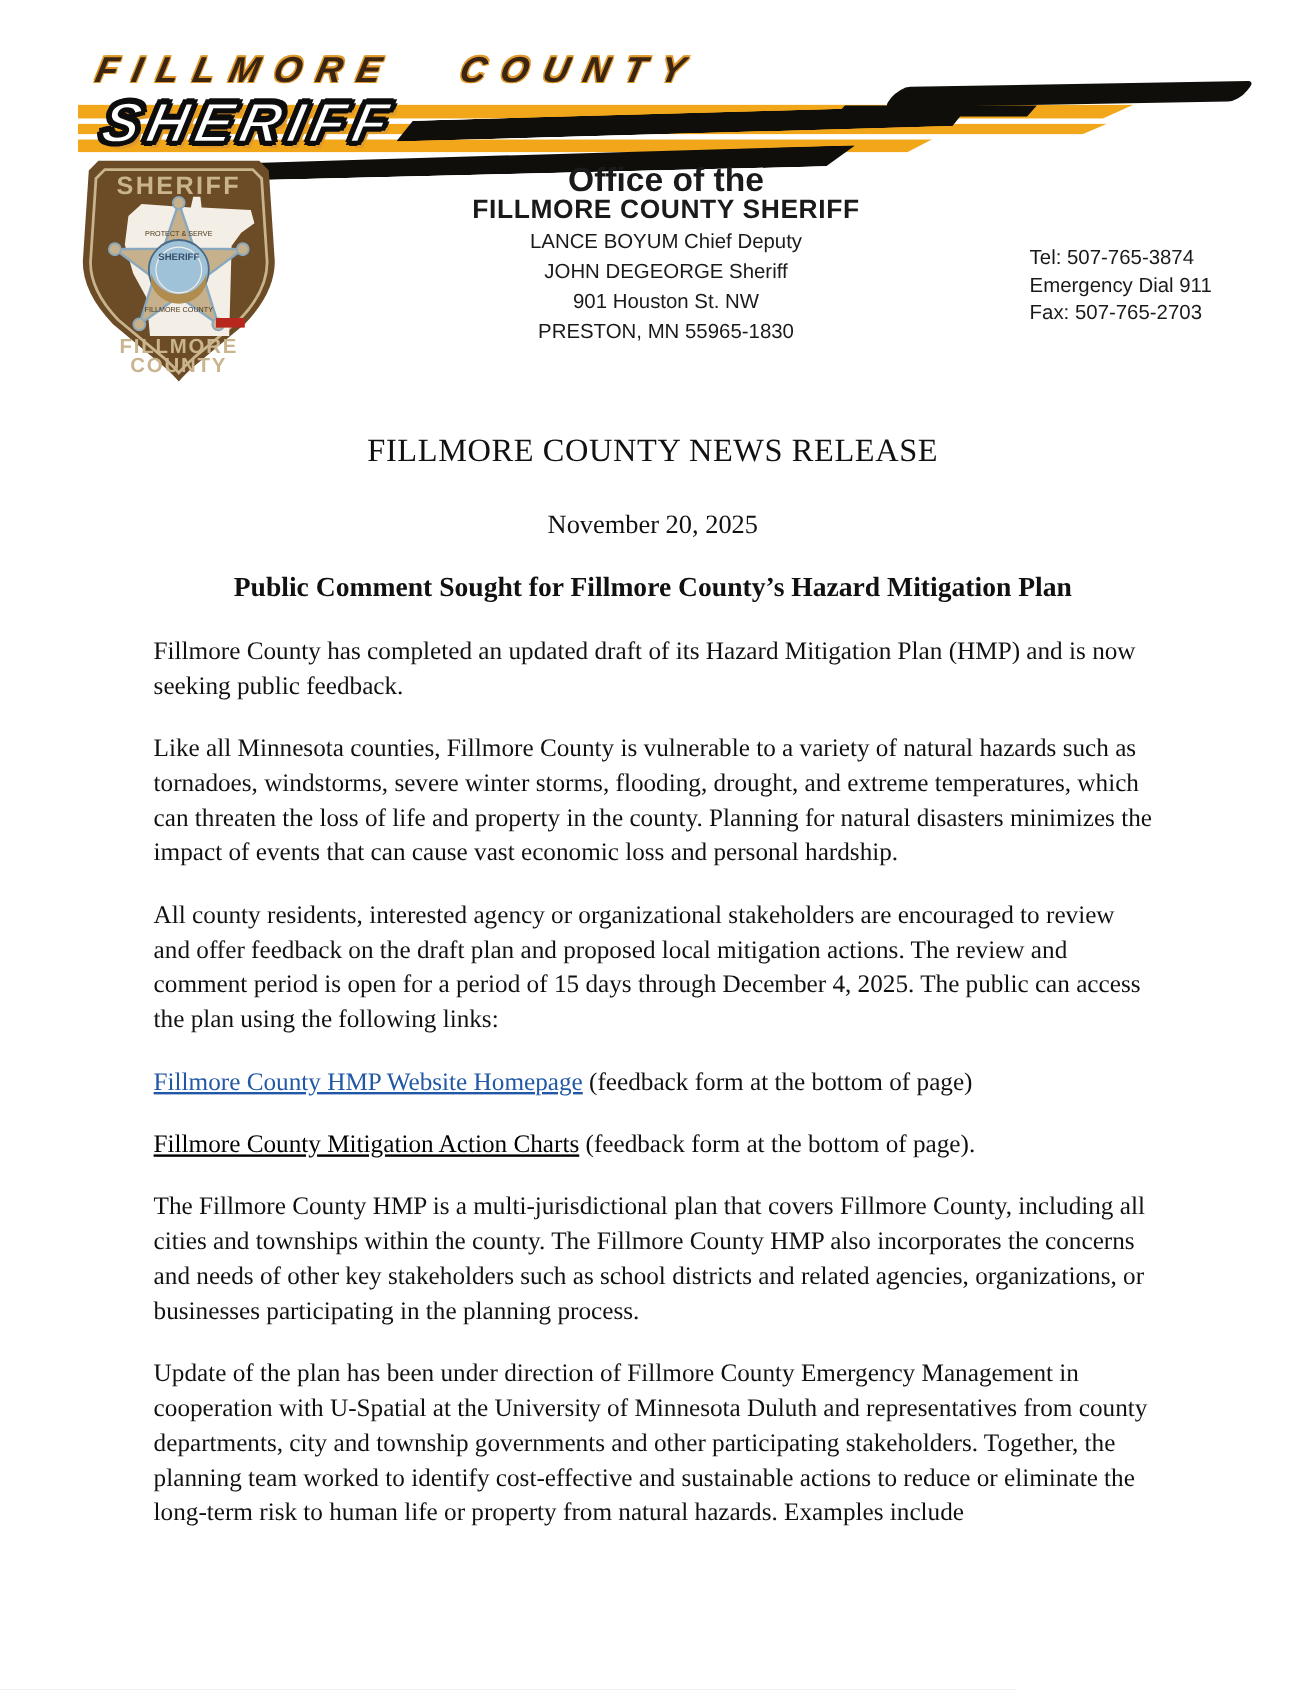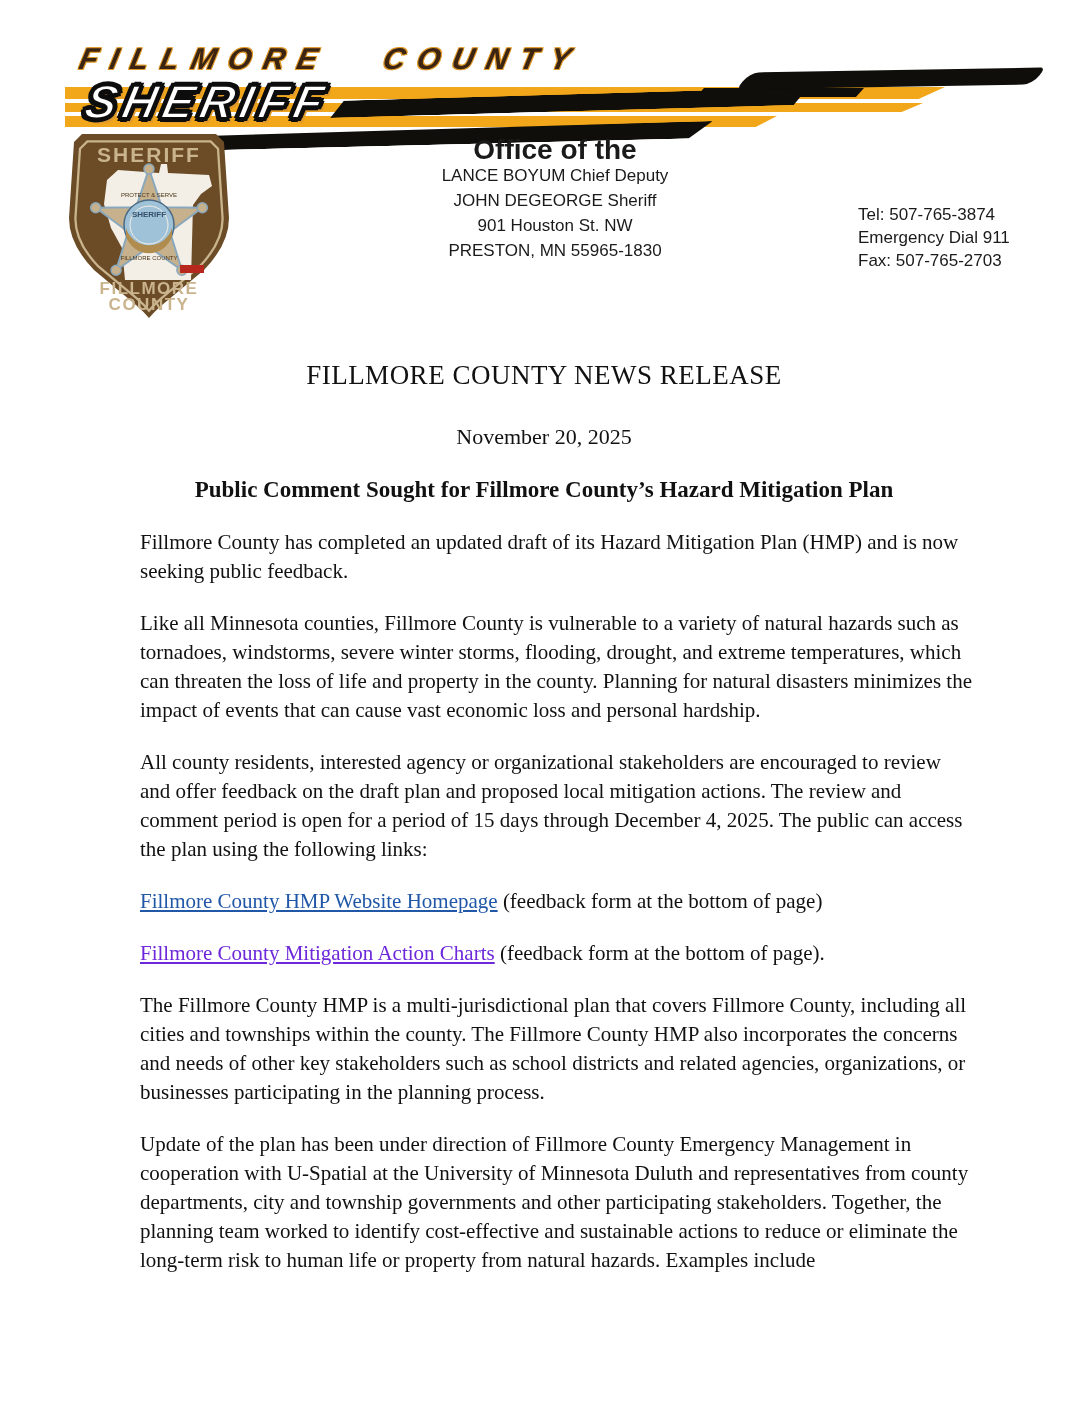--- a/index.html
+++ b/index.html
@@ -104,21 +104,21 @@
   }
   .release-date {
     position: absolute; left: 128px; top: 424px; width: 832px;
     text-align: center; font-size: 22px;
   }
   .release-headline {
     position: absolute; left: 128px; top: 477px; width: 832px;
     text-align: center; font-size: 23px; font-weight: bold;
   }
   .body-col {
-    position: absolute; left: 140px; top: 528px; width: 834px;
+    position: absolute; left: 128px; top: 528px; width: 834px;
     font-size: 21px; line-height: 29px;
   }
   .body-col p { margin-bottom: 23px; }
   .link-line { margin-bottom: 23px; }
   .doc-link { text-decoration: underline; cursor: pointer; }
 </style>
 </head>
 <body>
 
 <div class="page">
@@ -164,20 +164,21 @@
 
       <rect x="117" y="137" width="24" height="8" fill="#b8271e"></rect>
 
       <text x="86" y="166" text-anchor="middle" font-family="Liberation Sans, sans-serif" font-weight="bold" font-size="17" letter-spacing="1.5" fill="#c9b48e">FILLMORE</text>
       <text x="86" y="182" text-anchor="middle" font-family="Liberation Sans, sans-serif" font-weight="bold" font-size="17" letter-spacing="1.5" fill="#c9b48e">COUNTY</text>
     </svg>
   </div>
 
   <div class="office-block">
     <div class="o1">Office of the</div>
+    <div class="o2">FILLMORE COUNTY SHERIFF</div>
     <div class="o3">LANCE BOYUM Chief Deputy</div>
     <div class="o3">JOHN DEGEORGE Sheriff</div>
     <div class="o3">901 Houston St. NW</div>
     <div class="o3">PRESTON, MN 55965-1830</div>
   </div>
 
   <div class="contact-block">
     <div>Tel: 507-765-3874</div>
     <div>Emergency Dial 911</div>
     <div>Fax: 507-765-2703</div>
@@ -189,20 +190,20 @@
 
   <div class="body-col">
     <p>Fillmore County has completed an updated draft of its Hazard Mitigation Plan (HMP) and is now seeking public feedback.</p>
     <p>Like all Minnesota counties, Fillmore County is vulnerable to a variety of natural hazards such as tornadoes, windstorms, severe winter storms, flooding, drought, and extreme temperatures, which can threaten the loss of life and property in the county. Planning for natural disasters minimizes the impact of events that can cause vast economic loss and personal hardship.</p>
     <p>All county residents, interested agency or organizational stakeholders are encouraged to review and offer feedback on the draft plan and proposed local mitigation actions.  The review and comment period is open for a period of 15 days through December 4, 2025. The public can access the plan using the following links:</p>
 
     <div class="link-line">
       <span class="doc-link" style="color: rgb(32, 87, 167);">Fillmore County HMP Website Homepage</span><span> (feedback form at the bottom of page)</span>
     </div>
     <div class="link-line">
-      <span class="doc-link" style="color: #6d28d9;">Fillmore County Mitigation Action Charts</span><span> (feedback form at the bottom of page).</span>
+      <span class="doc-link" style="color: #000000;">Fillmore County Mitigation Action Charts</span><span> (feedback form at the bottom of page).</span>
     </div>
 
     <p>The Fillmore County HMP is a multi-jurisdictional plan that covers Fillmore County, including all cities and townships within the county.  The Fillmore County HMP also incorporates the concerns and needs of other key stakeholders such as school districts and related agencies, organizations, or businesses participating in the planning process.</p>
     <p>Update of the plan has been under direction of Fillmore County Emergency Management in cooperation with U-Spatial at the University of Minnesota Duluth and representatives from county departments, city and township governments and other participating stakeholders. Together, the planning team worked to identify cost-effective and sustainable actions to reduce or eliminate the long-term risk to human life or property from natural hazards. Examples include</p>
   </div>
 
 </div>
 
 </body></html>

